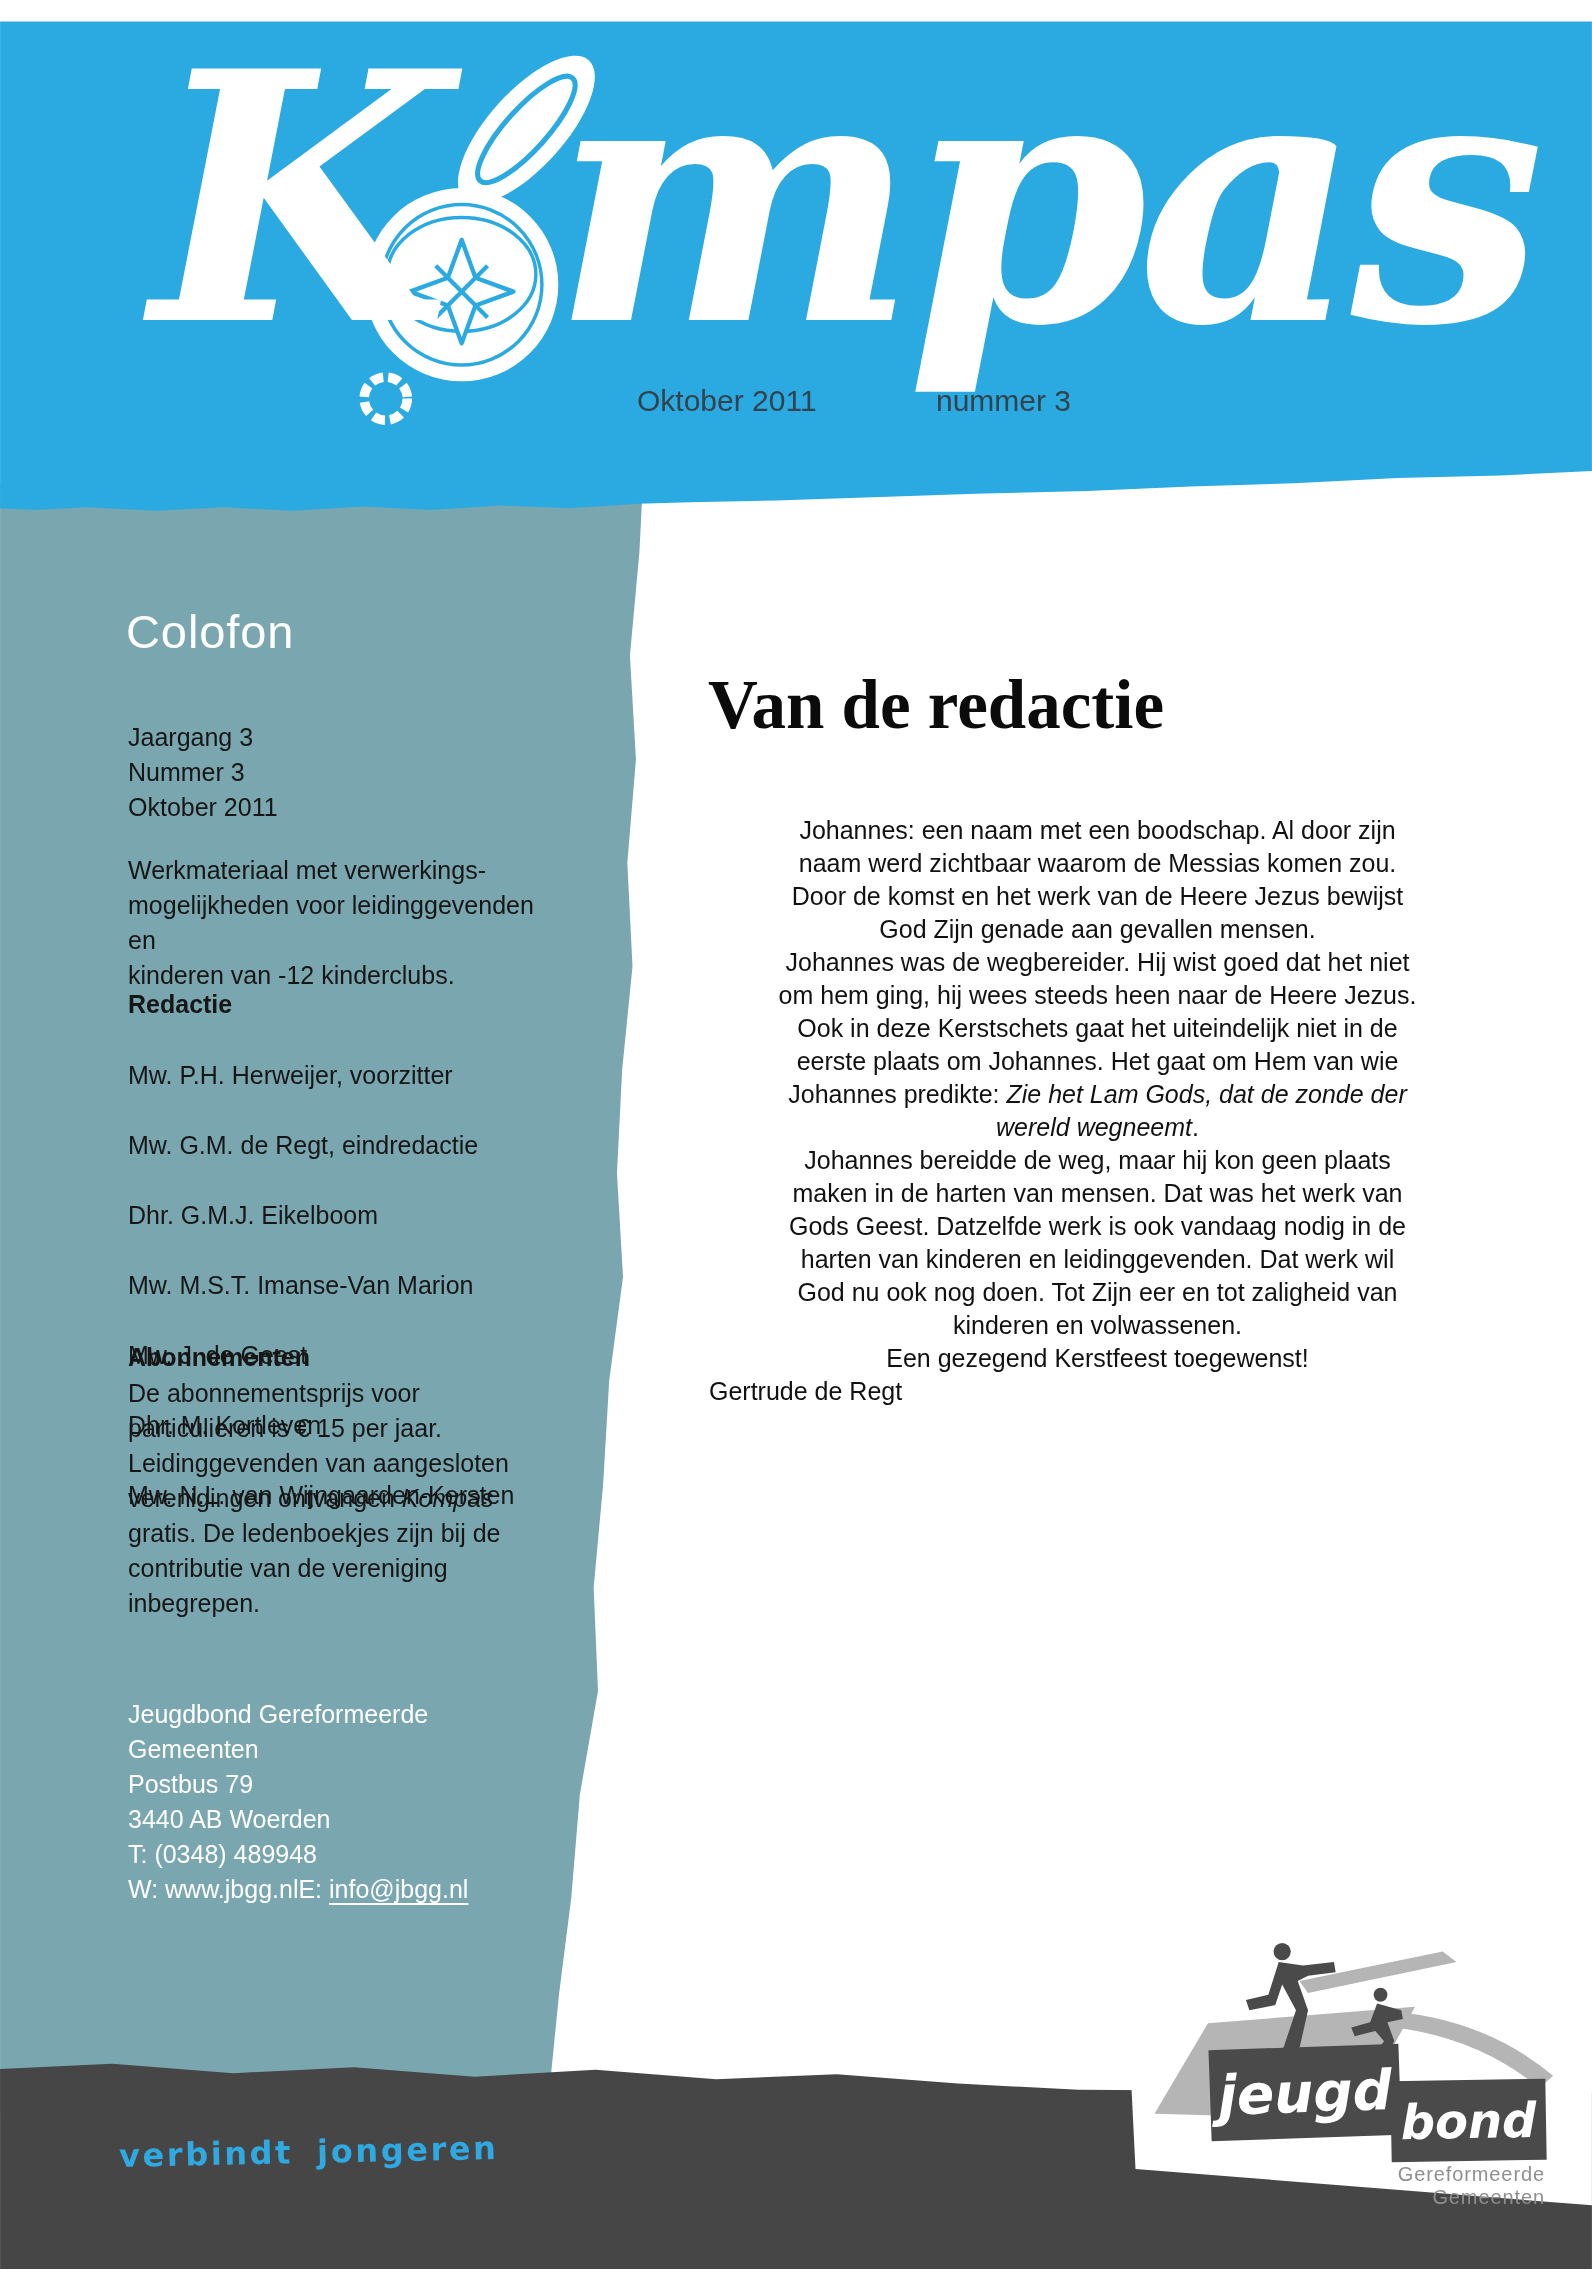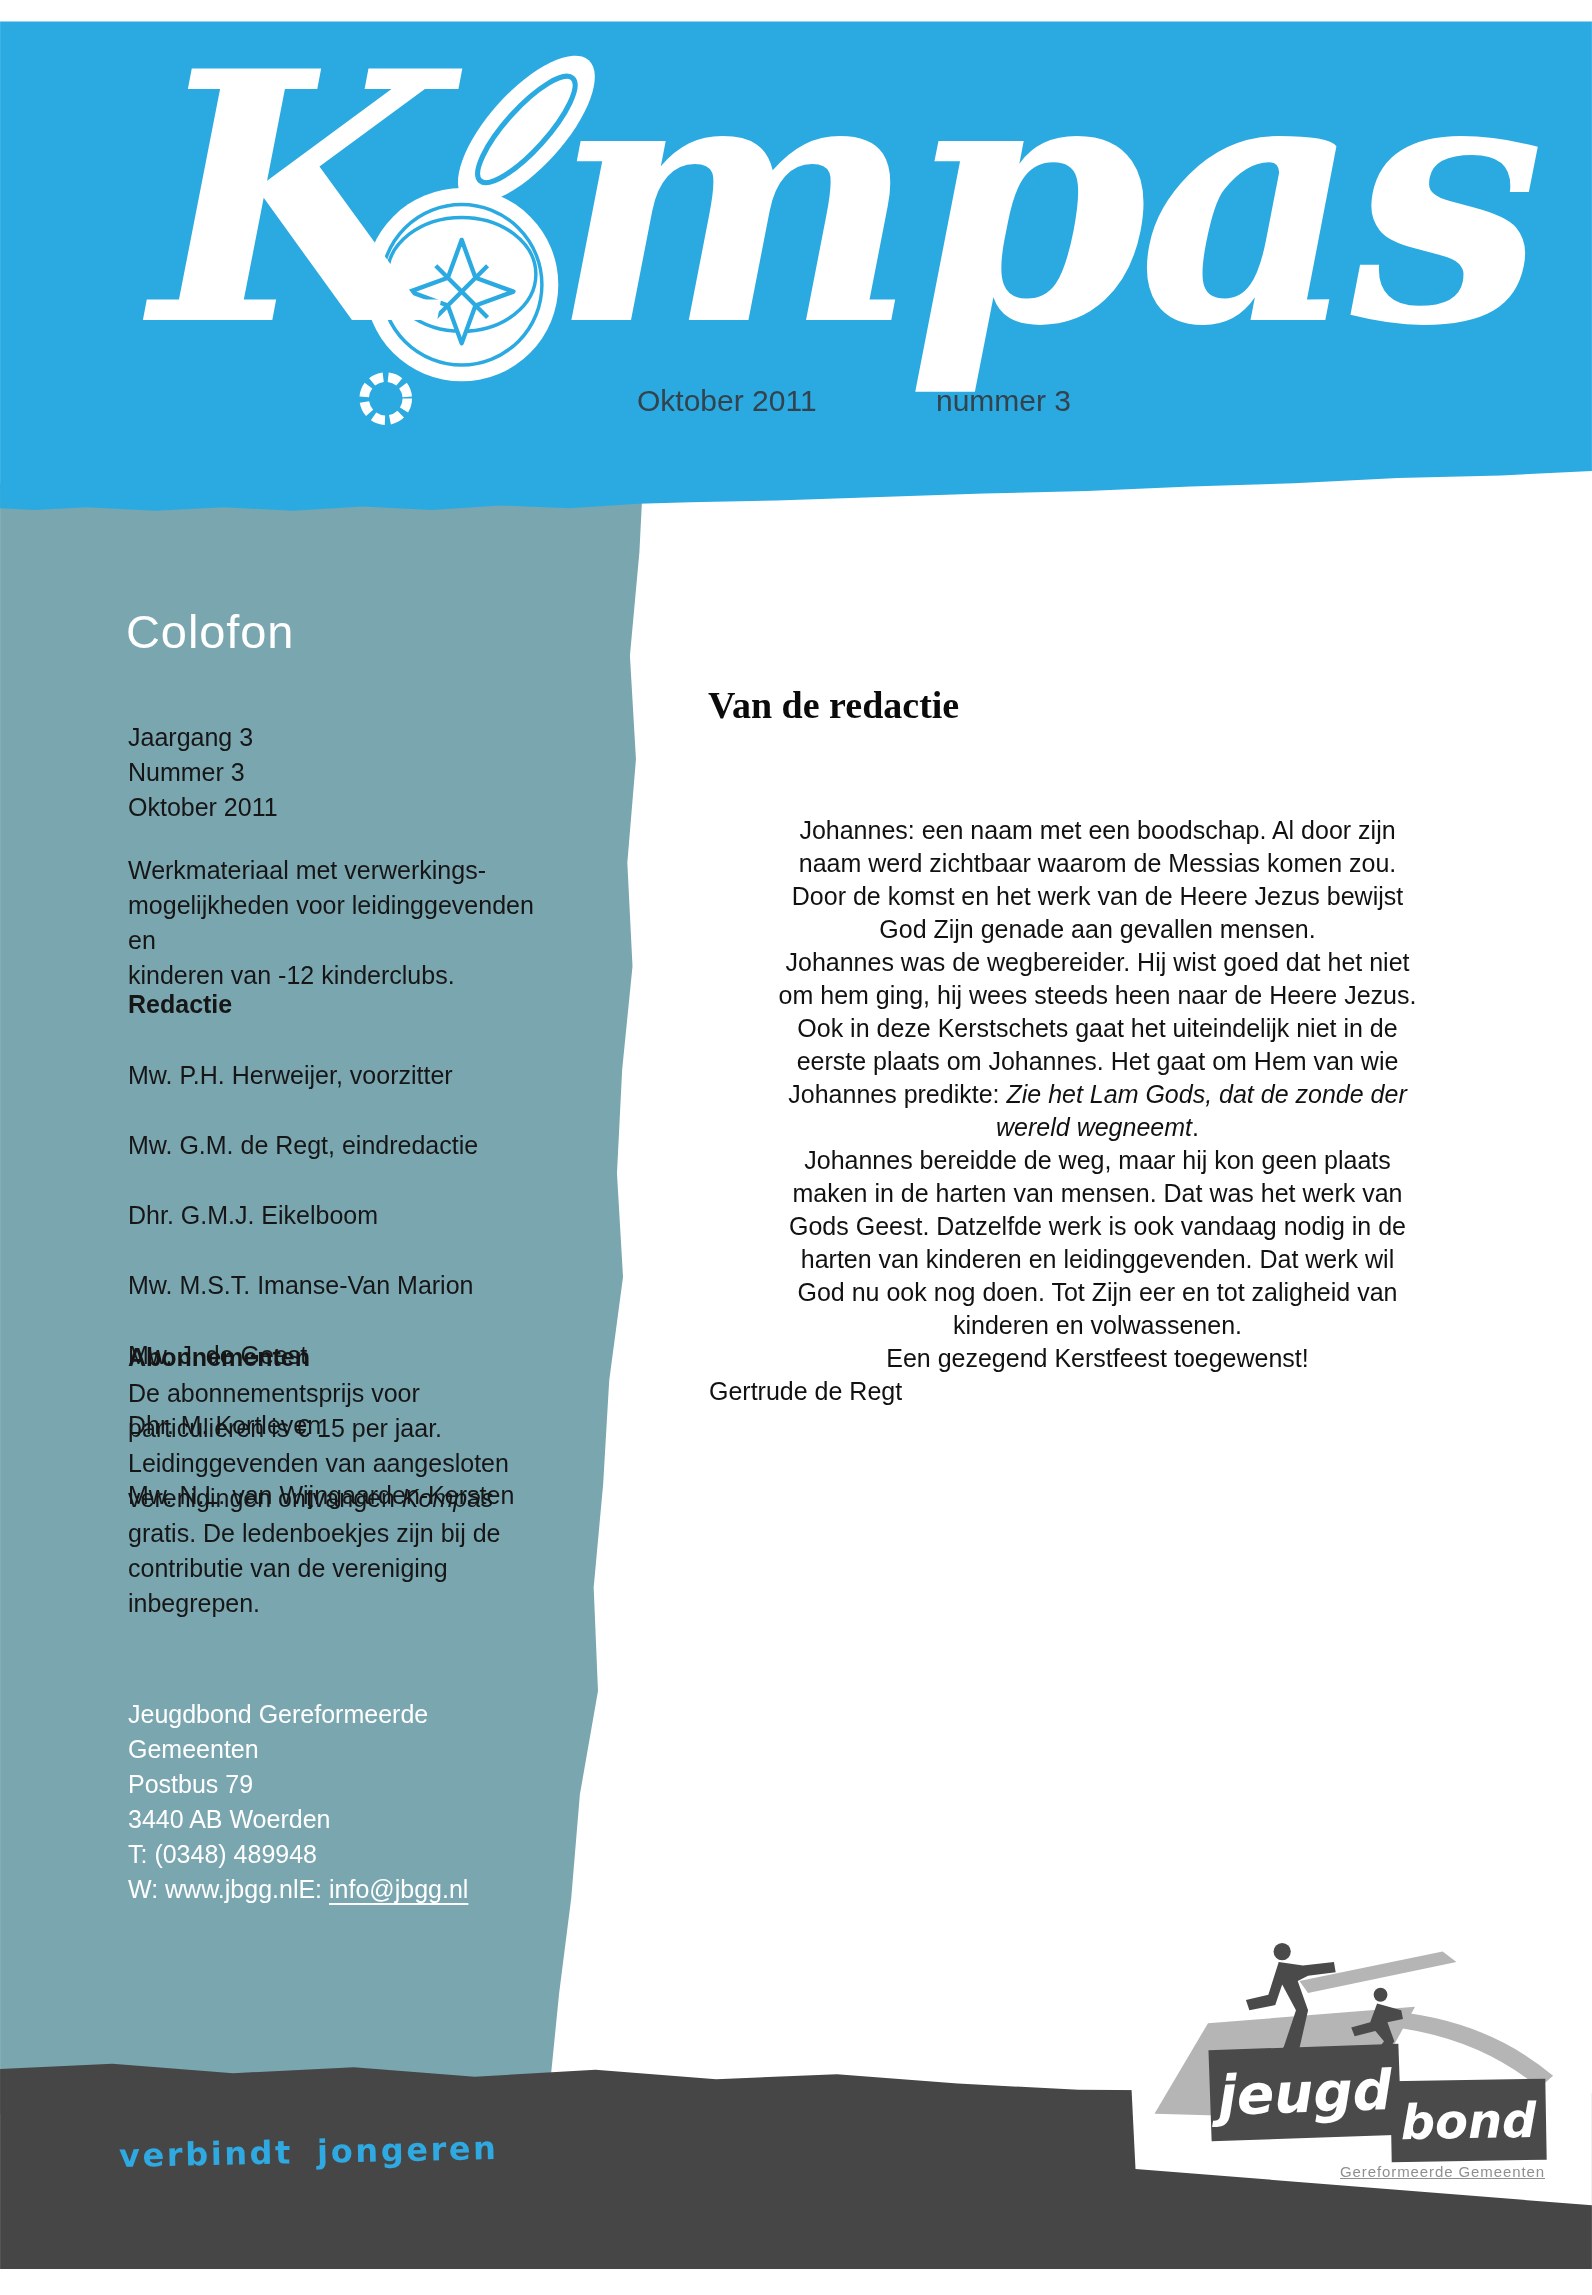--- a/index.html
+++ b/index.html
@@ -34,21 +34,21 @@
   .sb-names div{height:35px;}
   .sb-abo-h{top:1340px;}
   .sb-abo{top:1376px;}
   .sb-uit-h{top:1660px;}
   .sb-uit{top:1697px;color:#ffffff;}
   .italic{font-style:italic;}
   .email-link{text-decoration:underline;text-underline-offset:5.2px;color:#ffffff;text-align:right;}
   
   .main-heading{
     position:absolute;z-index:1;left:708px;top:675px;color:#0b0b0b;
-    font-family:"Liberation Serif",serif;font-weight:bold;font-size:38px;
+    font-family:"Liberation Serif",serif;font-weight:bold;font-size:69px;
     line-height:60px;letter-spacing:0px;
   }
   .main-body{
     position:absolute;z-index:1;left:709px;top:814px;width:777px;color:#111111;
     font-size:25px;line-height:33px;white-space:pre-line;text-align:center;
   }
   .main-signature{
     position:absolutely;position:absolute;z-index:1;left:709px;top:1375px;
     color:#111111;font-size:25px;line-height:33px;
   }
@@ -64,21 +64,21 @@
     position:absolute;z-index:3;background:#4a4a4a;display:flex;
     align-items:center;justify-content:center;color:#ffffff;
     font-family:"DejaVu Sans",sans-serif;font-weight:bold;font-style:italic;
   }
   .logo-block1{left:1210px;top:2047px;width:190px;height:91px;
                transform:rotate(-2deg);font-size:55px;}
   .logo-block2{left:1391px;top:2080px;width:155px;height:81px;
                transform:rotate(-1deg);font-size:48px;}
   .logo-caption{
     position:absolute;z-index:3;left:1290px;top:2163px;width:255px;
-    text-align:right;font-size:15px;color:#8f8f8f;letter-spacing:0.9px;text-decoration:underline;
+    text-align:right;font-size:20px;color:#8f8f8f;letter-spacing:0.9px;
   }
 </style>
 </head>
 <body>
 
 <div class="page">
 
   <svg class="bg" width="1592" height="2295" viewBox="0 0 1845 2660">
 
     <polygon fill="#7aa6b0" points="

